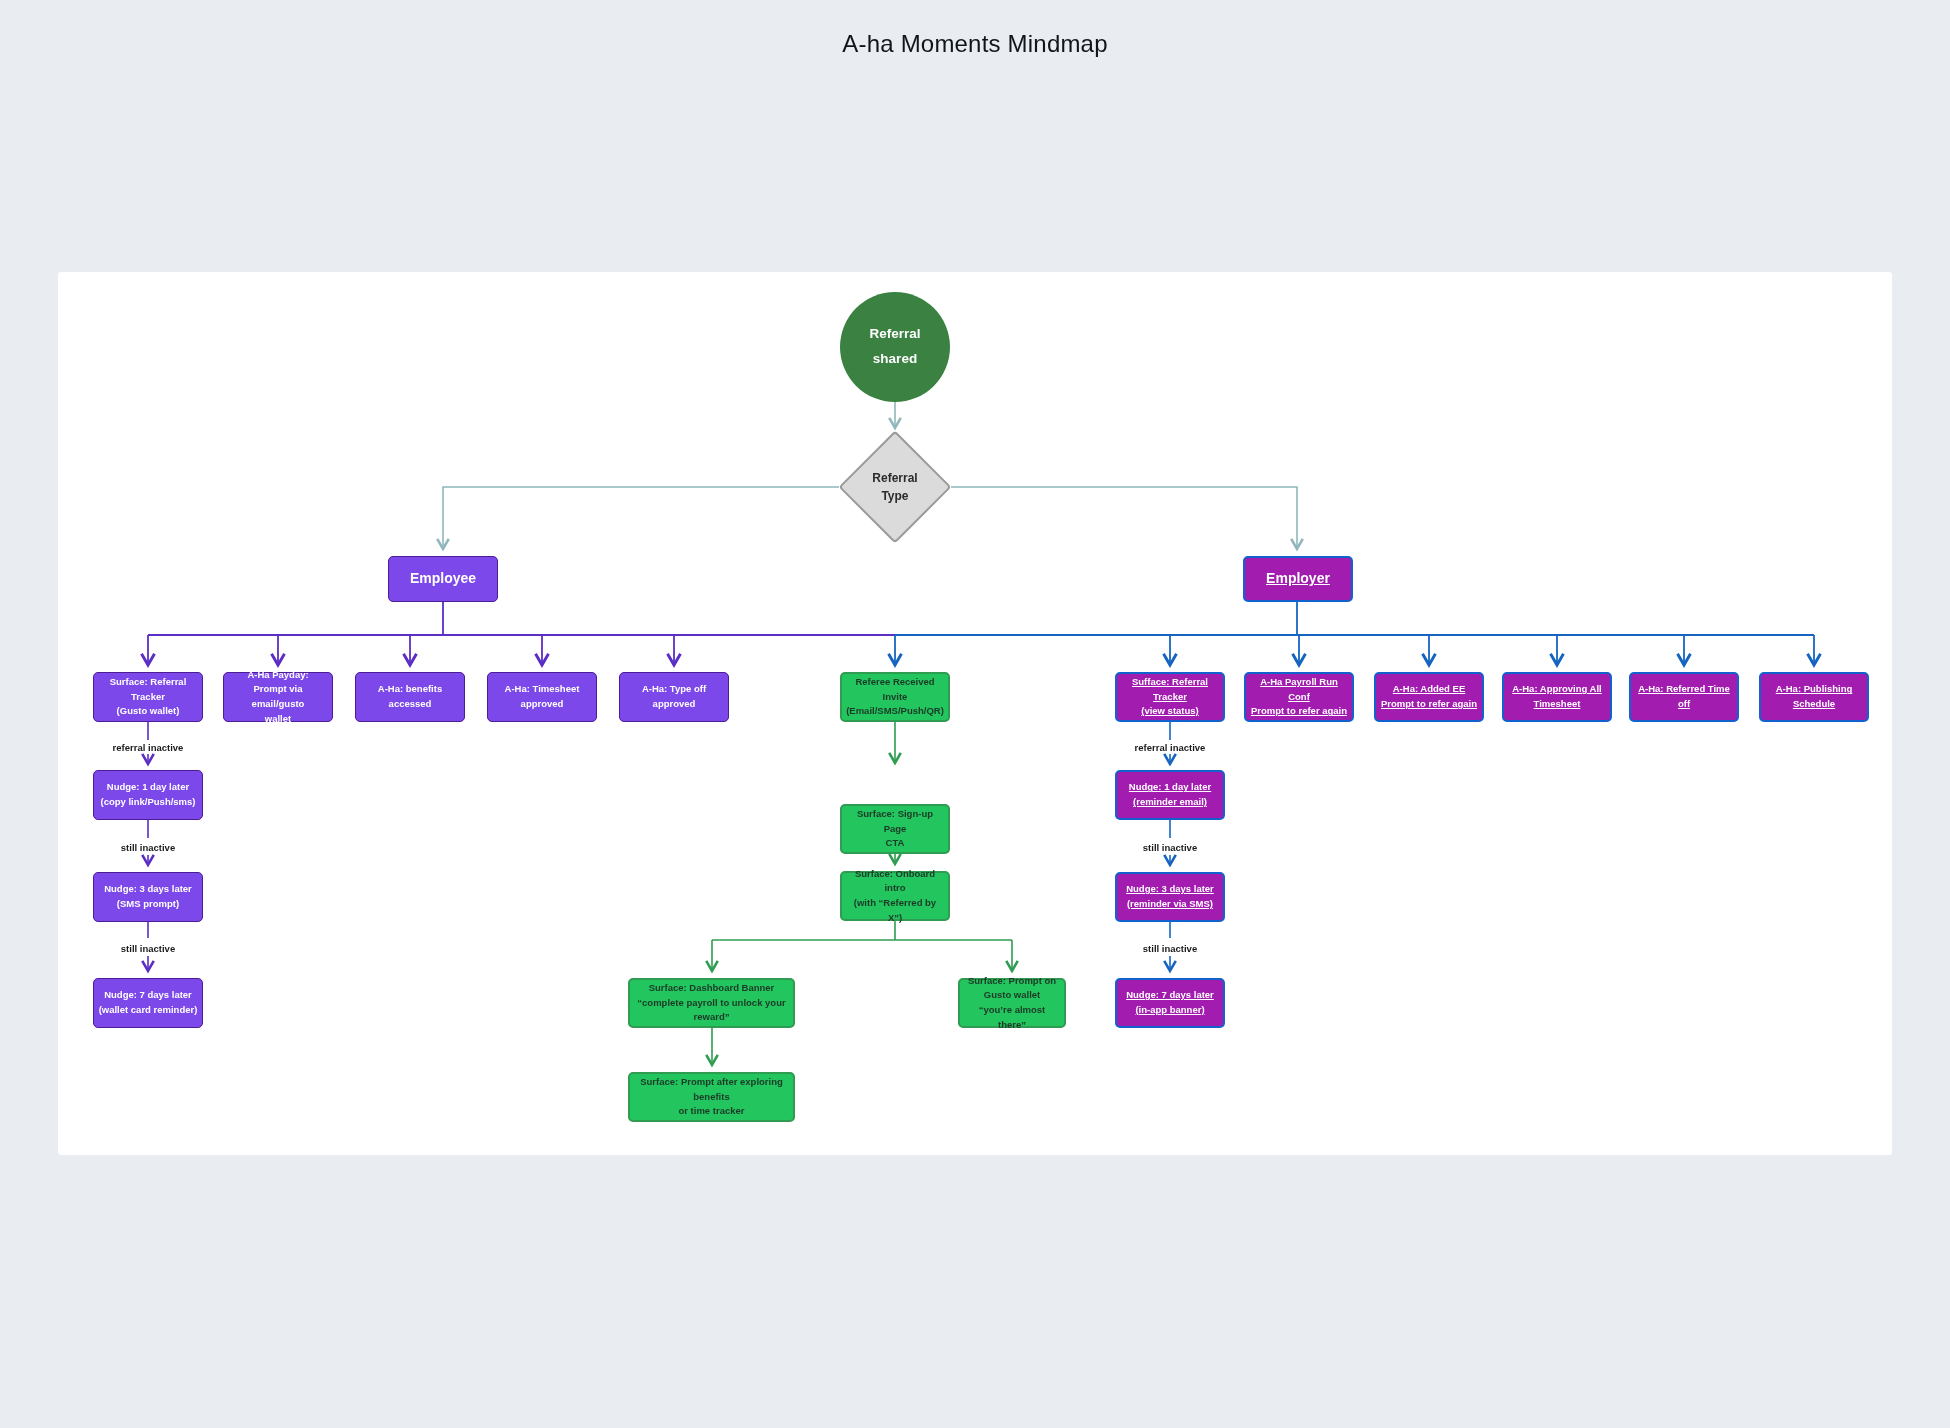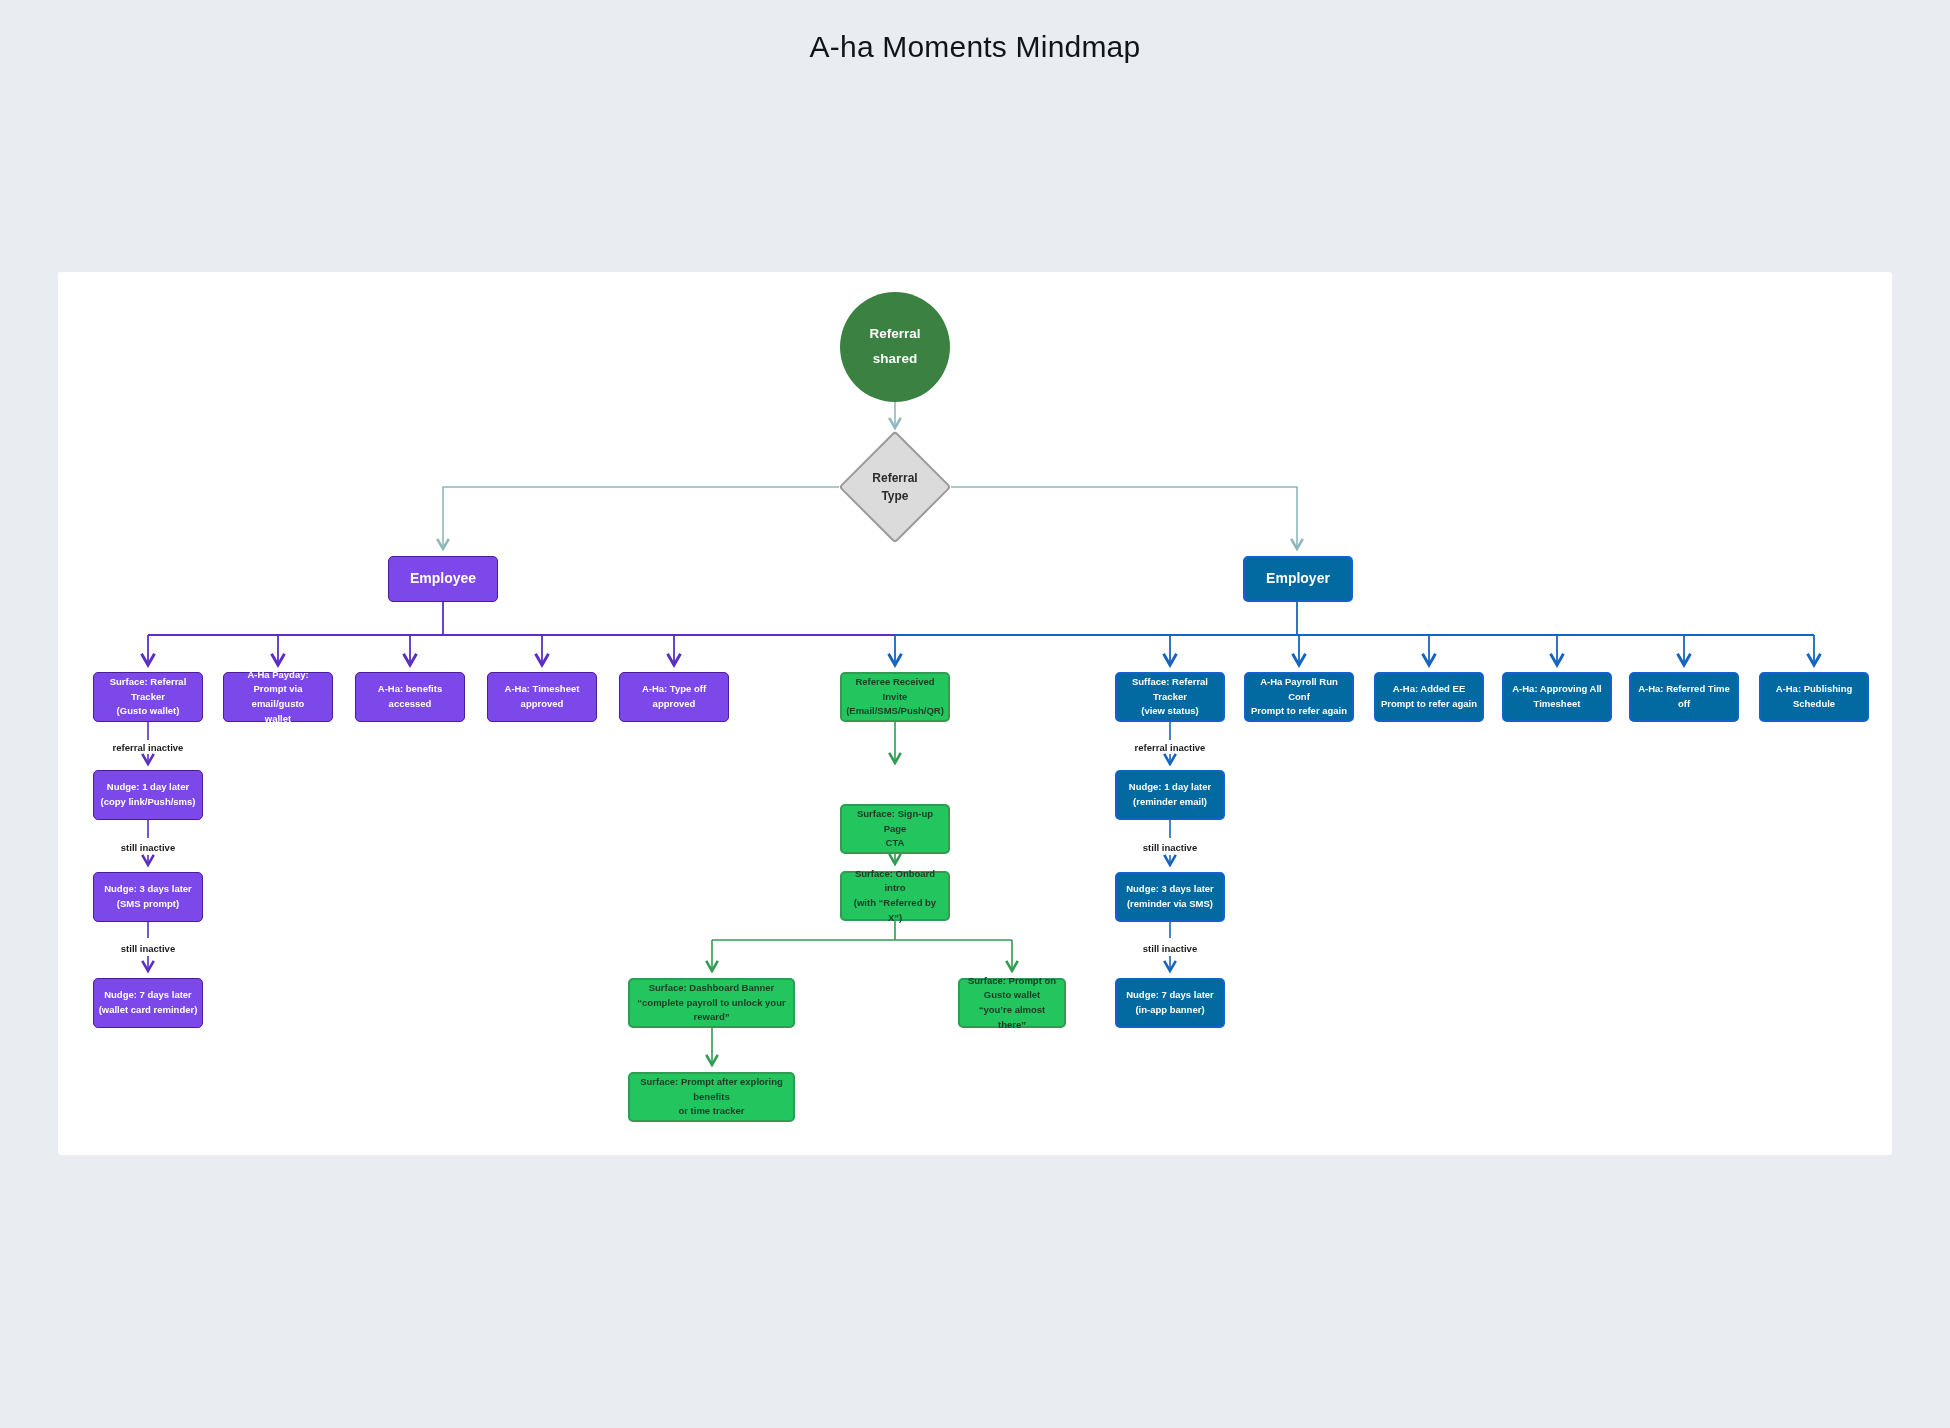--- a/index.html
+++ b/index.html
@@ -1,29 +1,29 @@
 <!DOCTYPE html>
 <html><head>
 <meta charset="utf-8">
 <style>
   * { margin:0; padding:0; box-sizing:border-box; }
   html,body { width:1950px; height:1428px; }
   body { font-family:"Liberation Sans", sans-serif; background:#E9EDF1; }
   .page { position:relative; width:1950px; height:1428px; background:#E9EDF1; overflow:hidden; }
   .title { position:absolute; top:30px; left:0; width:100%; text-align:center;
-           font-size:30px; font-weight:500; color:#10151B; letter-spacing:.2px; }
+           font-size:24px; font-weight:500; color:#10151B; letter-spacing:.2px; }
   .canvas { position:absolute; left:58px; top:272px; width:1834px; height:883px;
             background:#FFFFFF; border-radius:3px; }
   svg.wires { position:absolute; left:0; top:0; width:1950px; height:1428px; pointer-events:none; }
 
   .node { position:absolute; display:flex; align-items:center; justify-content:center;
           text-align:center; border-radius:5px; font-weight:bold; font-size:9.5px;
           line-height:1.55; padding:2px 4px; }
   .purple { background:#7C48EA; border:1px solid #4c1d95; color:#FFFFFF; }
-  .blue   { background:#0369a1; border:2px solid #1261CC; color:#FFFFFF; }
+  .blue   { background:#a21caf; border:2px solid #1261CC; color:#FFFFFF;text-decoration:underline; }
   .green  { background:#22c55e; border:2px solid #2F9C52; color:#1C3A27; }
   .branch { font-size:14px; border-radius:5px; }
 
   .root-circle { position:absolute; left:840px; top:292px; width:110px; height:110px;
                  border-radius:50%; background:#3A8142; color:#FFFFFF; font-weight:bold;
                  font-size:13.5px; line-height:1.85; display:flex; align-items:center;
                  justify-content:center; text-align:center; }
 
   .diamond-shape { position:absolute; left:855px; top:447px; width:80px; height:80px;
                    background:#DBDBDB; border:2px solid #9A9A9A; transform:rotate(45deg);

